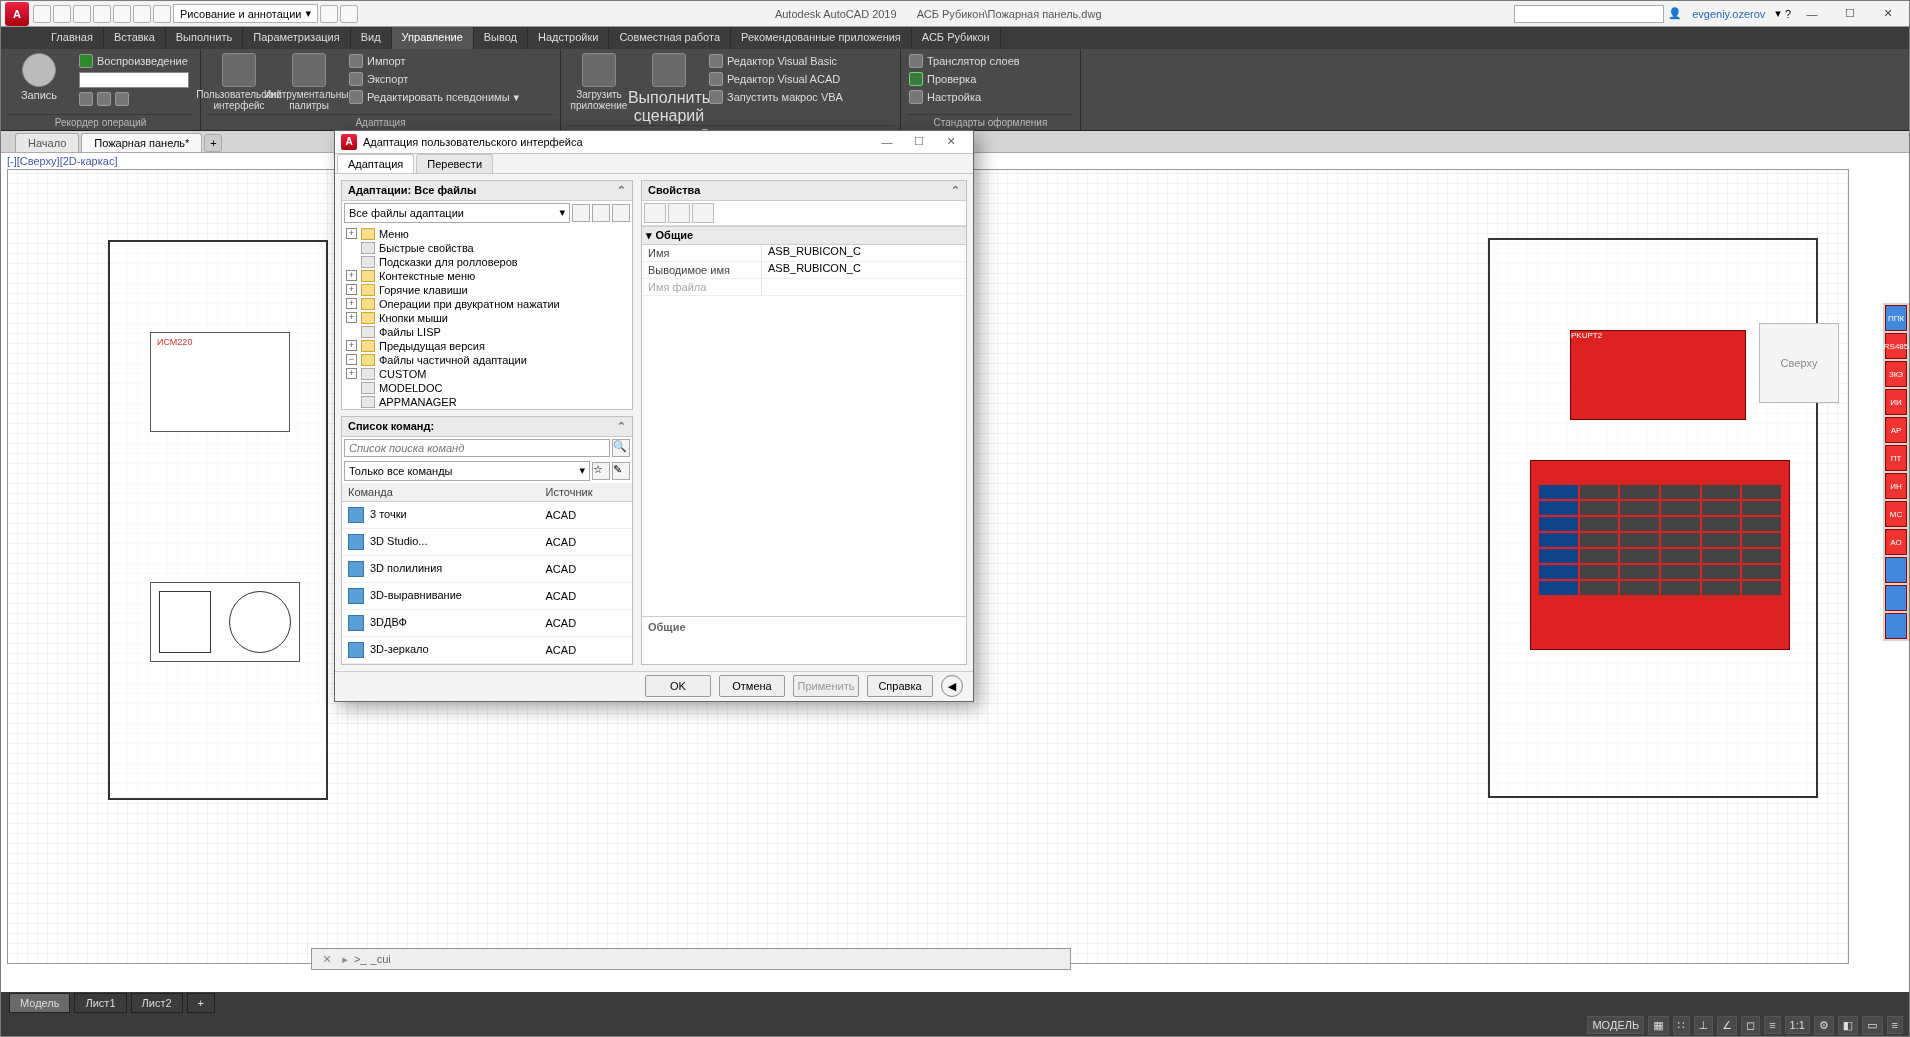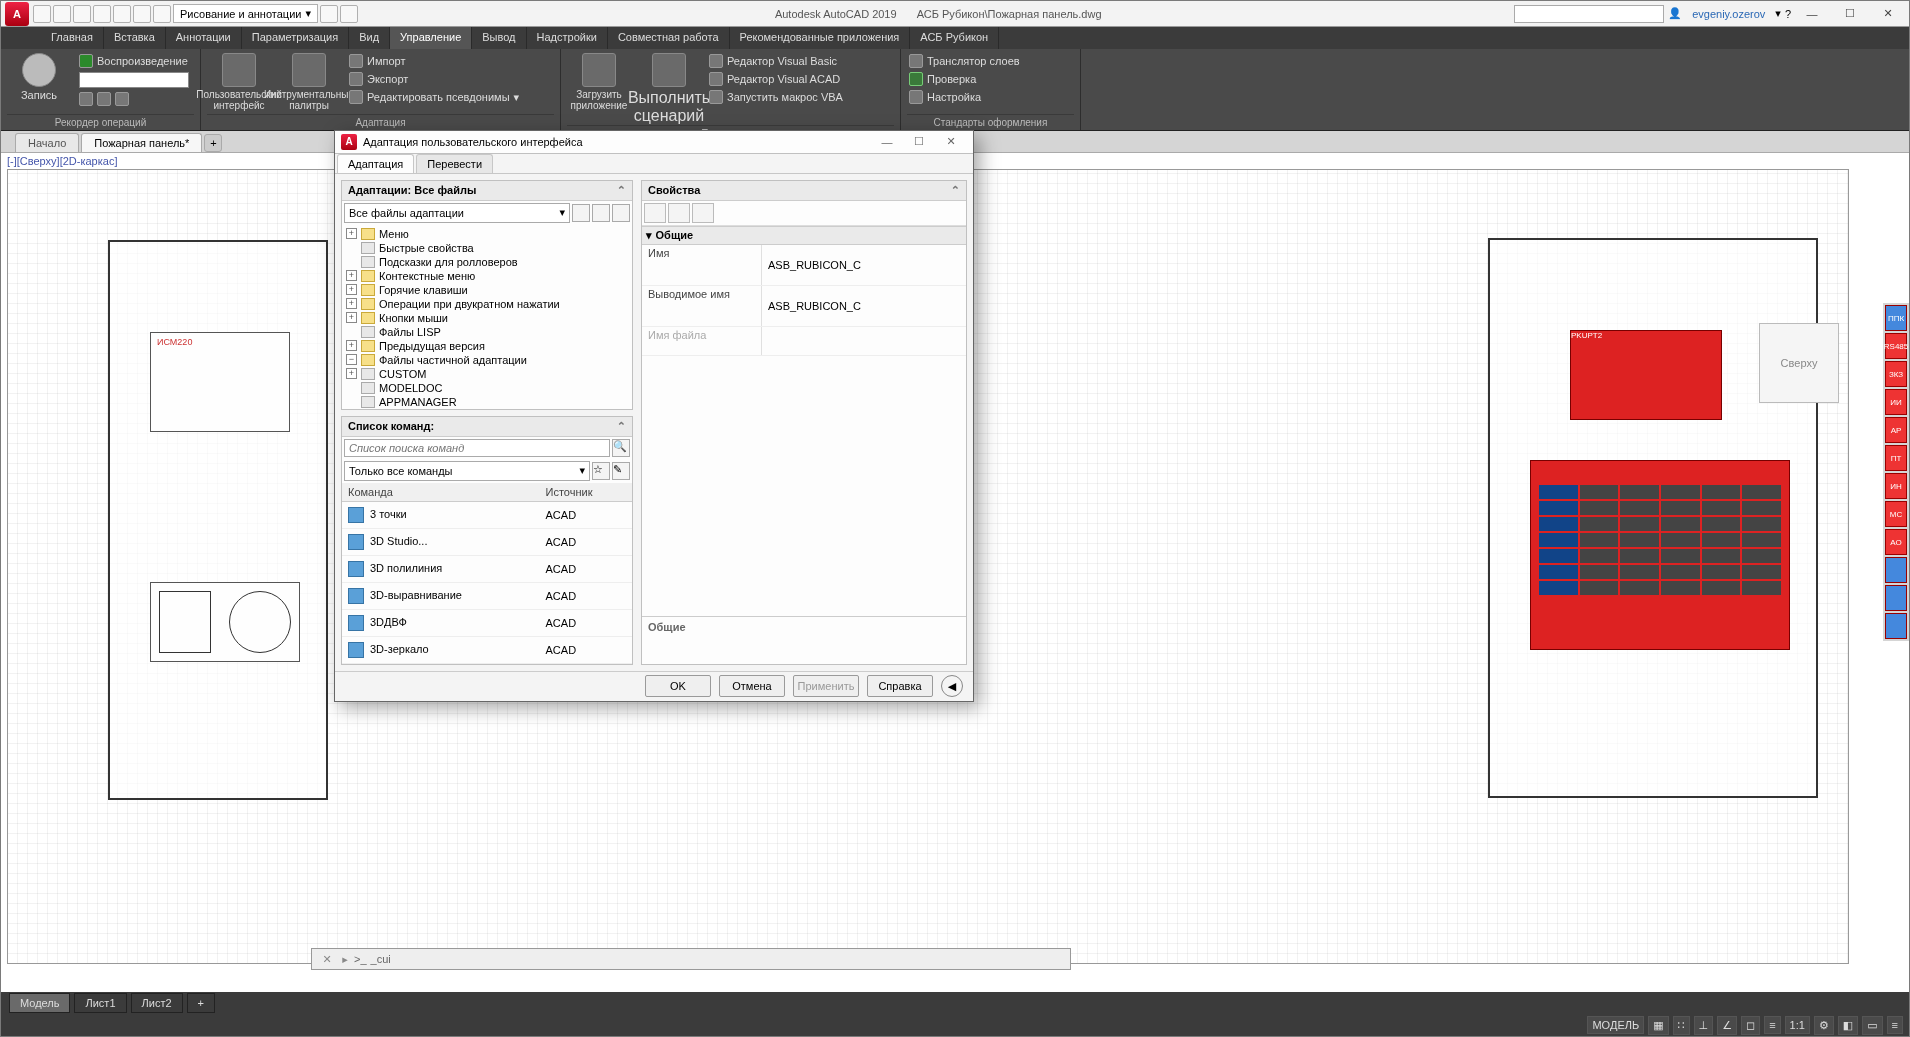--- a/index.html
+++ b/index.html
@@ -93,21 +93,21 @@
 .cmdlist th { text-align:left; padding:3px 6px; background:#f0f0f0; border-bottom:1px solid #ccc; font-weight:normal; color:#444;}
 .cmdlist td { padding:5px 6px; border-bottom:1px solid #eee;}
 .cmdlist td .ci { display:inline-block; width:16px;height:16px; background:#5aa0d8; border:1px solid #3774a5; vertical-align:middle; margin-right:6px;}
 
 .props .toolrow{ display:flex; gap:2px; padding:2px; border-bottom:1px solid #ddd;}
 .props .toolrow .tb{ width:22px; height:20px; border:1px solid #bbb; background:#f4f4f4;}
 .propgrid { flex:1; overflow:auto;}
 .propgrid .cat { background:#eaeaea; padding:2px 4px; font-weight:bold; display:flex; gap:4px; border-top:1px solid #ccc; border-bottom:1px solid #ccc;}
 .propgrid .row { display:flex; border-bottom:1px solid #eee;}
 .propgrid .k { width:120px; padding:2px 6px; border-right:1px solid #e0e0e0; color:#444;}
-.propgrid .v { flex:1; padding:14px 6px;}
+.propgrid .v { flex:1; padding:0 6px;}
 .propgrid .row.dis .k,.propgrid .row.dis .v{ color:#aaa;}
 .props .desc { height:48px; border-top:1px solid #ccc; padding:4px 6px; font-weight:bold; color:#666;}
 
 .dlg .footer { height:34px; display:flex; align-items:center; justify-content:flex-end; gap:8px; padding:0 10px; border-top:1px solid #ccc; background:#f4f4f4;}
 .dlg .footer button{ width:66px; height:22px; border:1px solid #9a9a9a; background:#efefef; border-radius:2px;}
 .dlg .footer button:disabled{ color:#999;}
 .dlg .footer .round{ width:22px; height:22px; border-radius:11px; border:1px solid #888; display:flex; align-items:center; justify-content:center;}
 </style>
 </head>
 <body>
@@ -144,21 +144,21 @@
       <span>?</span>
       <div class="winbtn">—</div>
       <div class="winbtn">☐</div>
       <div class="winbtn">✕</div>
     </div>
   </div>
 
   <div class="ribbon-tabs">
     <div class="rtab">Главная</div>
     <div class="rtab">Вставка</div>
-    <div class="rtab">Аннотации</div>
+    <div class="rtab">Выполнить</div>
     <div class="rtab">Параметризация</div>
     <div class="rtab">Вид</div>
     <div class="rtab active">Управление</div>
     <div class="rtab">Вывод</div>
     <div class="rtab">Надстройки</div>
     <div class="rtab">Совместная работа</div>
     <div class="rtab">Рекомендованные приложения</div>
     <div class="rtab">АСБ Рубикон</div>
   </div>
 
@@ -273,21 +273,21 @@
       <div class="sheet-frame sheet-left">
         <div class="blk" style="left:40px;top:90px;width:140px;height:100px">
             <span style="position:absolute;left:6px;top:4px;color:#c33;font-size:9px">ИСМ220</span>
           </div>
         <div class="blk" style="left:40px;top:340px;width:150px;height:80px">
           <div style="position:absolute;left:8px;top:8px;width:52px;height:62px;border:1px solid #333"></div>
           <div style="position:absolute;left:78px;top:8px;width:62px;height:62px;border:1px solid #333;border-radius:50%"></div>
         </div>
       </div>
       <div class="sheet-frame sheet-right">
-        <div class="panel-red" style="left:80px;top:90px;width:152px;height:90px">PKUPT2</div>
+        <div class="panel-red" style="left:80px;top:90px;width:176px;height:90px">PKUPT2</div>
         <div class="panel-red" style="left:40px;top:220px;width:260px;height:190px">
           <div style="position:absolute;inset:24px 8px 8px 8px;display:grid;grid-template-columns:repeat(6,1fr);grid-auto-rows:14px;gap:2px">
             <div style="background:#114488"></div>
               <div style="background:#444"></div>
               <div style="background:#444"></div>
               <div style="background:#444"></div>
               <div style="background:#444"></div>
               <div style="background:#444"></div>
             <div style="background:#114488"></div>
               <div style="background:#444"></div>

